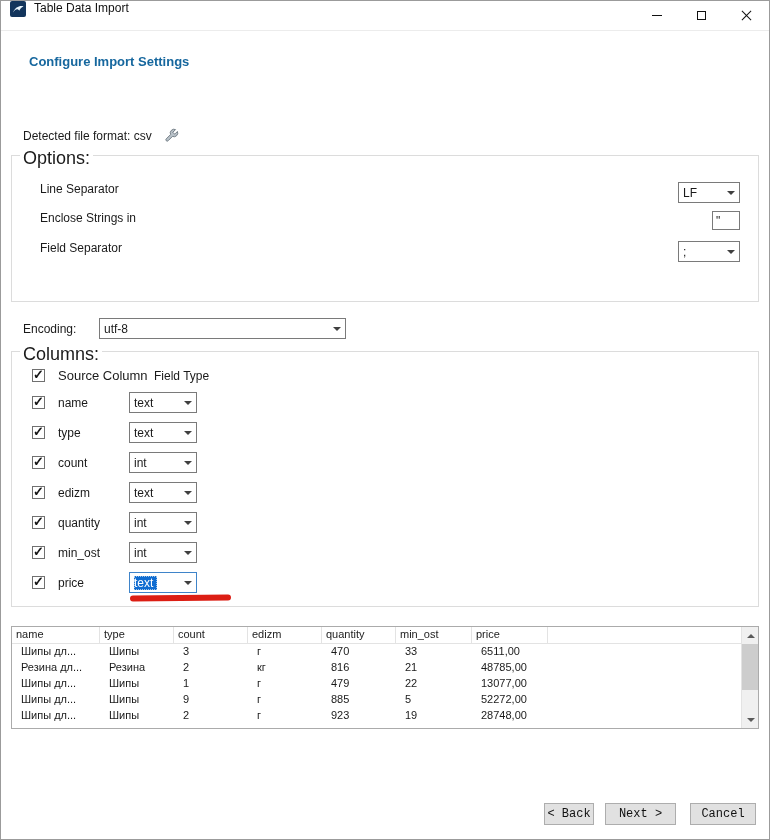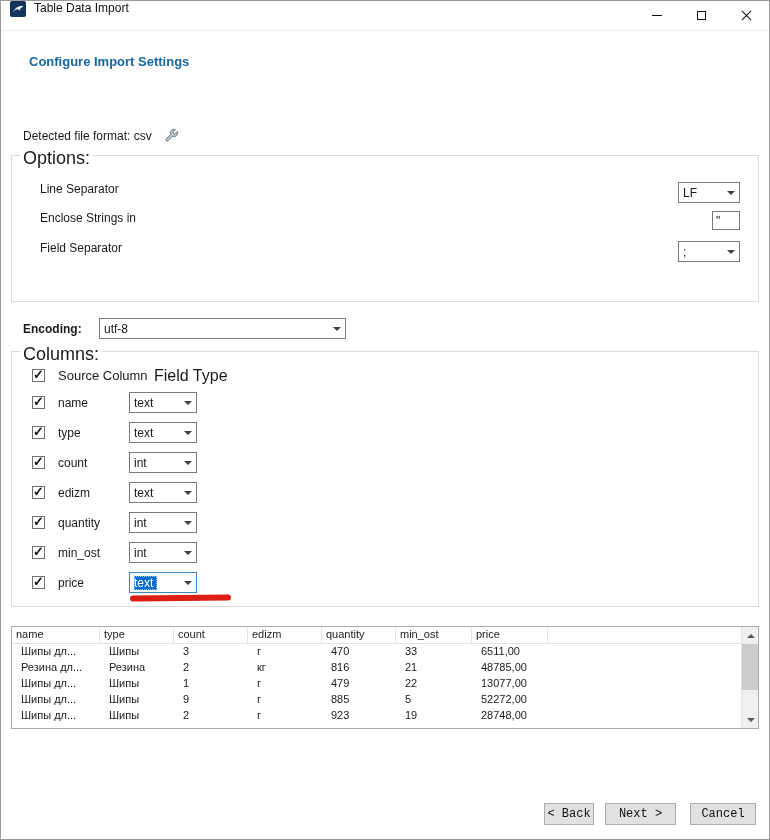--- a/index.html
+++ b/index.html
@@ -80,31 +80,31 @@
   .w62 { width:62px; }
   .w68 { width:68px; }
 
   .text-input {
     width:28px; height:19px; border:1px solid #7a7a7a;
     font-family:"Liberation Sans", sans-serif; font-size:12px; padding:0 3px;
     background:#fff; color:#1a1a1a;
   }
 
   
-  .encoding-label { position:absolute; left:22px; top:321px;font-weight:bold; }
+  .encoding-label { position:absolute; left:22px; top:321px; }
   .encoding-combo { position:absolute; left:98px; top:317px; width:247px; }
 
   
   .col-header, .col-row {
     position:absolute; left:20px; height:21px;
     display:flex; align-items:center;
   }
   .col-header { top:13px; }
   .col-head-src { margin-left:13px; width:96px; font-size:13px; }
-  .col-head-type { font-size:16px; }
+  .col-head-type { font-size:12px; }
   .col-row .col-name { margin-left:13px; width:71px; font-size:12px; }
 
   .checkbox {
     width:13px; height:13px; border:1px solid #707070; background:#fff;
     position:relative; flex:0 0 13px; cursor:default;
   }
   .checkbox.checked::after {
     content:"\2713";
     position:absolute; left:0px; top:-3px;
     font-size:13px; font-weight:bold; color:#161616;

